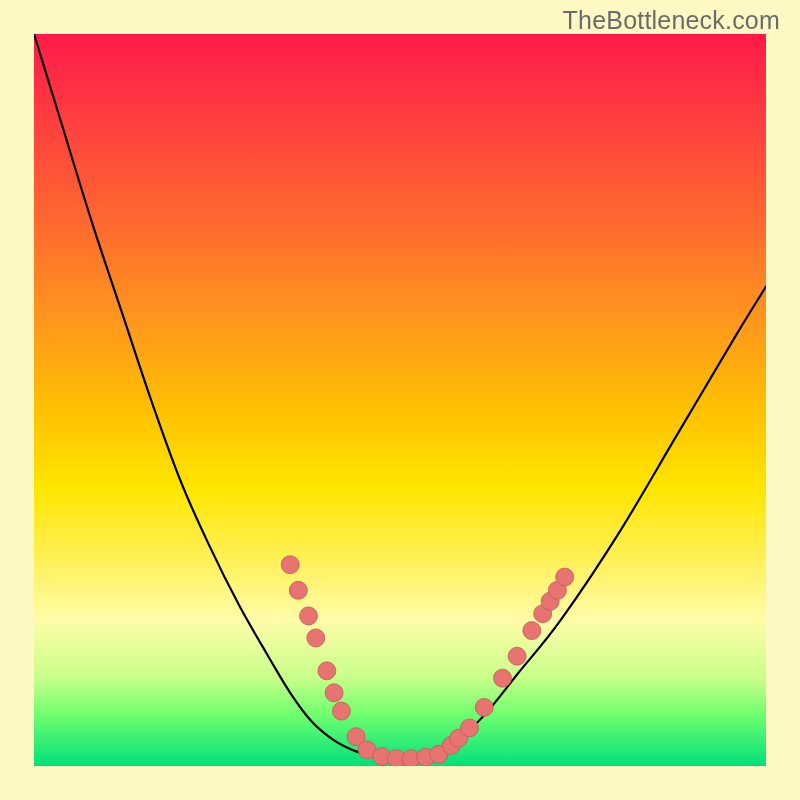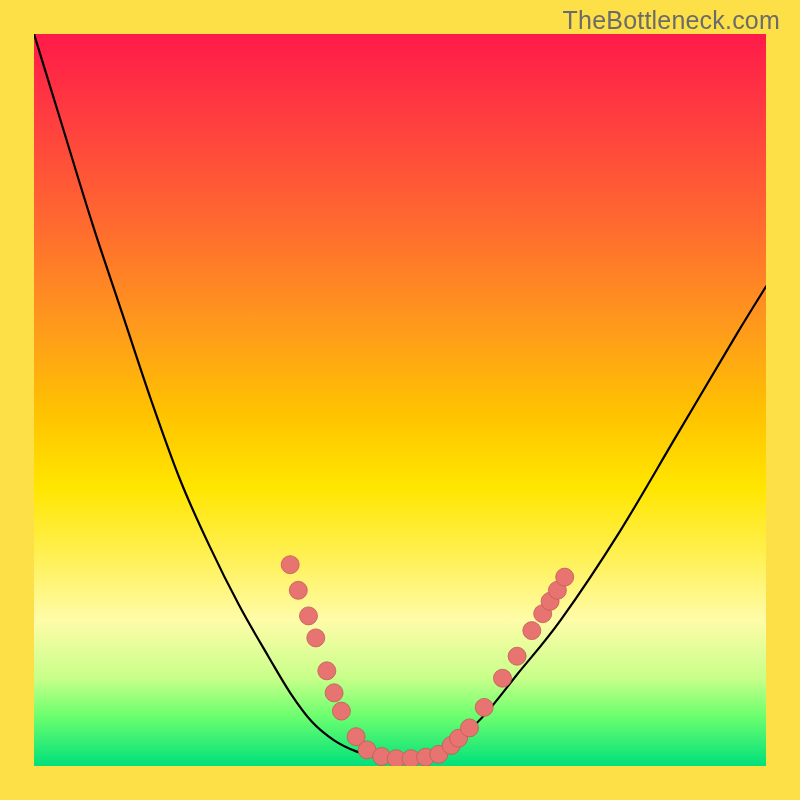--- a/index.html
+++ b/index.html
@@ -10,21 +10,21 @@
     overflow: hidden;
     background: #000;
     font-family: Arial, Helvetica, sans-serif;
   }
   .frame {
     position: absolute;
     left: 0;
     top: 0;
     width: 800px;
     height: 800px;
-    background: #fde047;
+    background: #fef9c3;
   }
   .plot {
     position: absolute;
     left: 34px;
     top: 34px;
     width: 732px;
     height: 732px;
     background: linear-gradient(to bottom,
       #ff1a49 0%,
       #ff3f3f 12%,

